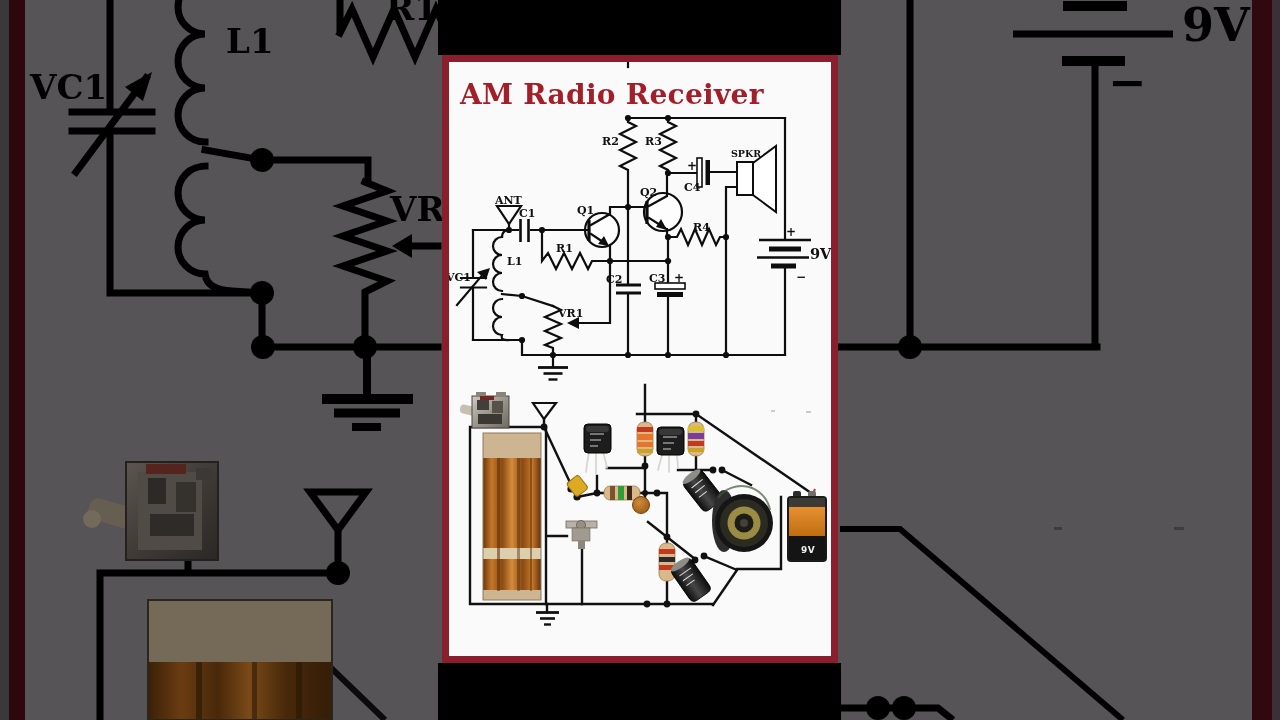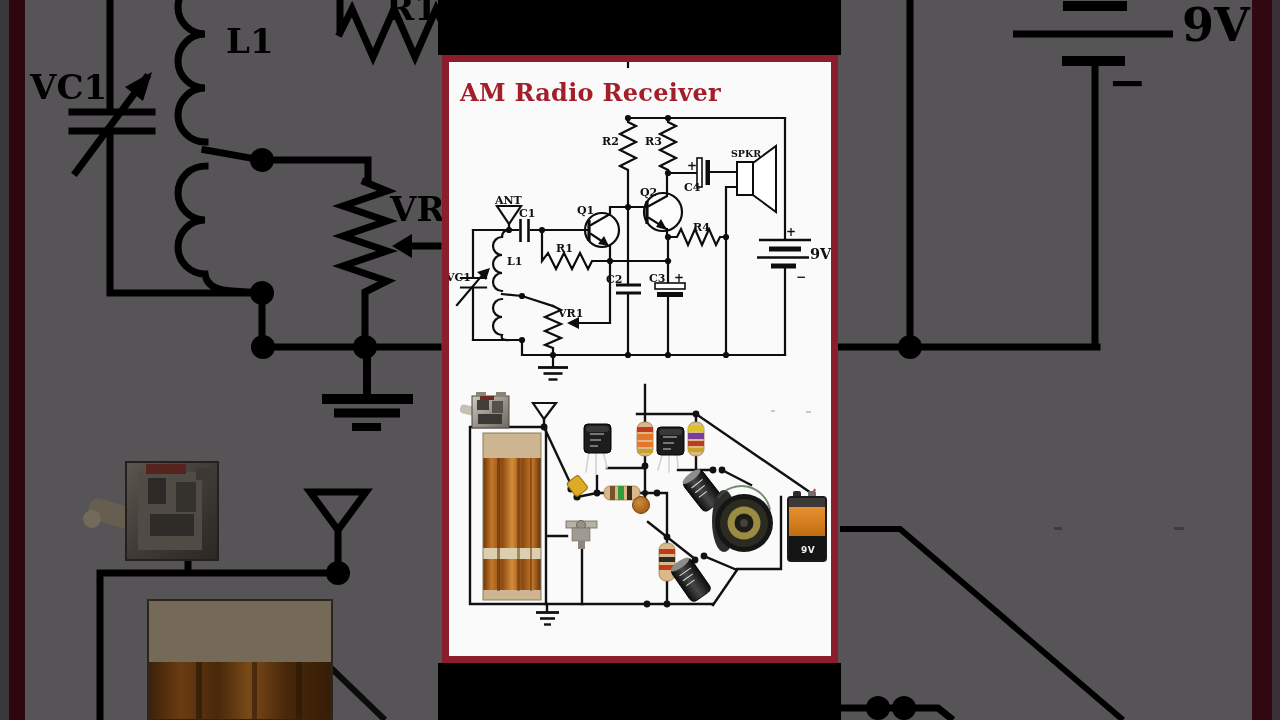--- a/index.html
+++ b/index.html
@@ -1,21 +1,21 @@
 <!DOCTYPE html>
 <html><head>
 <meta charset="utf-8">
 <style>
   html,body{margin:0;padding:0;background:#000;}
   .stage{position:relative;width:1280px;height:720px;overflow:hidden;background:#565456;
          font-family:"DejaVu Serif",serif;}
   .stage svg{position:absolute;left:0;top:0;display:block;}
   .card{position:absolute;left:442px;top:55px;width:396px;height:608px;
         box-sizing:border-box;background:#fbfafa;border:7px solid #8b1e2c;}
-  .card-title{position:absolute;left:11px;top:16px;font-weight:bold;font-size:24px;
+  .card-title{position:absolute;left:11px;top:16px;font-weight:bold;font-size:28px;
               letter-spacing:.3px;color:#a21e29;white-space:nowrap;}
   .card svg{position:absolute;left:0;top:0;}
   .sl{font:bold 11px "DejaVu Serif",serif;fill:#101010;}
   .sls{font:bold 9.5px "DejaVu Serif",serif;fill:#101010;}
   .sl9{font:bold 14.5px "DejaVu Serif",serif;fill:#101010;}
   .slp{font:bold 12px "DejaVu Serif",serif;fill:#101010;}
   .bgl{font:bold 34px "DejaVu Serif",serif;fill:#000;}
   .bgl9{font:bold 46px "DejaVu Serif",serif;fill:#000;}
   .pv{font:bold 9px "DejaVu Sans",sans-serif;fill:#efefef;letter-spacing:.5px;}
   .w{stroke:#0d0d0d;stroke-width:2.2;fill:none;stroke-linecap:square;}

